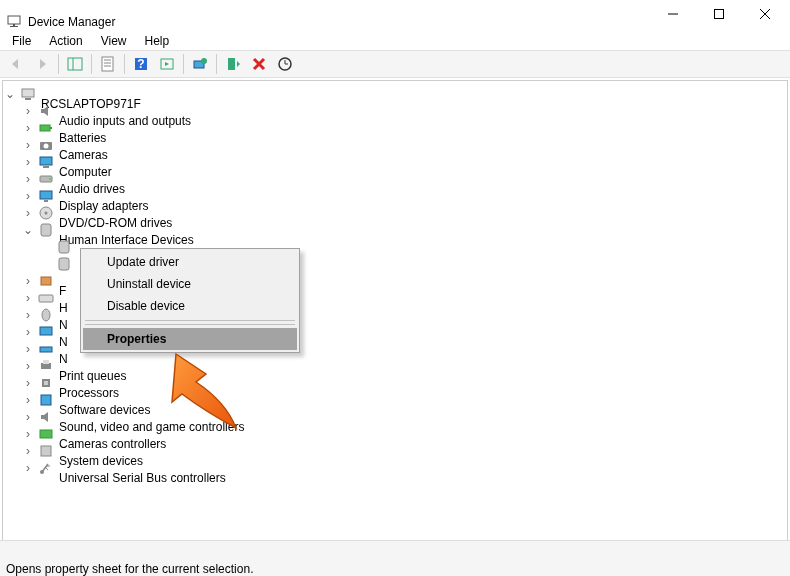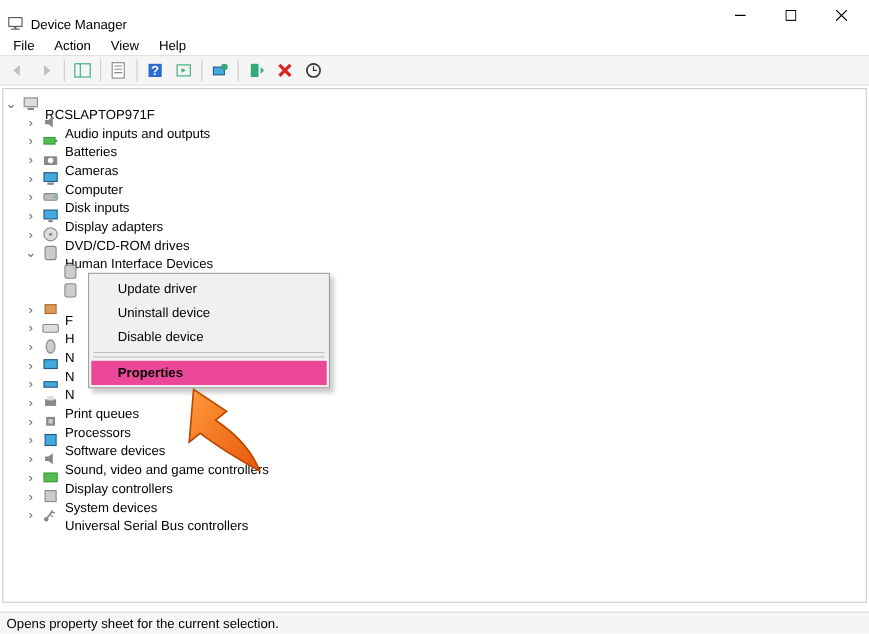--- a/index.html
+++ b/index.html
@@ -31,27 +31,27 @@
   .tree { list-style:none; }
   .tree ul { list-style:none; padding-left: 18px; }
   .node { display:flex; align-items:center; height:17px; padding: 1px 0; white-space:nowrap;}
   .exp { width:14px; height:14px; display:inline-flex; align-items:center; justify-content:center; cursor:pointer; color:#666;}
   .ic { width:16px; height:16px; margin: 0 3px; display:inline-flex; align-items:center; justify-content:center; }
   .node-label { padding: 0 2px; margin-top: 20px; }
 
   
   .ctxmenu { position:absolute; left: 80px; top: 248px; width: 220px; background:#f0f0f0; border:1px solid #a0a0a0; box-shadow: 4px 4px 4px rgba(0,0,0,0.2); padding: 2px; z-index:5;}
   .ctxitem { height:22px; display:flex; align-items:center; padding: 0 10px 0 24px; position:relative;}
-  .ctxitem.highlight { background:#ec4899; }
+  .ctxitem.highlight { background:#a3a3a3; }
   .ctxitem.highlight .ctxlabel { font-weight:700; }
   .ctxsep { height:1px; background:#c0c0c0; margin:3px 2px;}
   .ctxlabel { font-size:12px; }
 
   
-  .statusbar { position:absolute; left:0; right:0; bottom:0; height:20px; border-top:1px solid #ddd; background:#f5f5f5; display:flex; align-items:center; padding:0 6px;}
+  .statusbar { position:absolute; left:0; right:0; bottom:0; height:36px; border-top:1px solid #ddd; background:#f5f5f5; display:flex; align-items:flex-end; padding:0 6px;}
 
   
   .arrow { position:absolute; left: 158px; top: 346px; width: 90px; height: 90px; z-index:10; pointer-events:none;}
 </style>
 </head>
 <body>
 
 <div class="watermark">P<span>C</span>R</div>
 
 <div class="titlebar">
@@ -219,21 +219,21 @@
           </li>
         <li>
             <div class="node">
               <span class="exp">›</span>
               <span class="ic">
                 <svg viewBox="0 0 16 16">
                   <rect x="2" y="5" width="12" height="6" rx="1" fill="#bbb" stroke="#888"></rect>
                   <circle cx="12" cy="8" r="1" fill="#5c5"></circle>
                 </svg>
               </span>
-              <span class="node-label">Disk inputs</span>
+              <span class="node-label">Audio drives</span>
             </div>
           </li>
         <li>
             <div class="node">
               <span class="exp">›</span>
               <span class="ic">
                 <svg viewBox="0 0 16 16">
                   <rect x="2" y="3" width="12" height="8" fill="#4ad" stroke="#258"></rect>
                   <rect x="6" y="12" width="4" height="2" fill="#888"></rect>
                 </svg>
@@ -388,21 +388,21 @@
             </div>
           </li>
         <li>
             <div class="node">
               <span class="exp">›</span>
               <span class="ic">
                 <svg viewBox="0 0 16 16">
                   <rect x="2" y="4" width="12" height="8" fill="#5b5" stroke="#393"></rect>
                 </svg>
               </span>
-              <span class="node-label">Display controllers</span>
+              <span class="node-label">Cameras controllers</span>
             </div>
           </li>
         <li>
             <div class="node">
               <span class="exp">›</span>
               <span class="ic">
                 <svg viewBox="0 0 16 16">
                   <rect x="3" y="3" width="10" height="10" fill="#ccc" stroke="#888"></rect>
                 </svg>
               </span>

